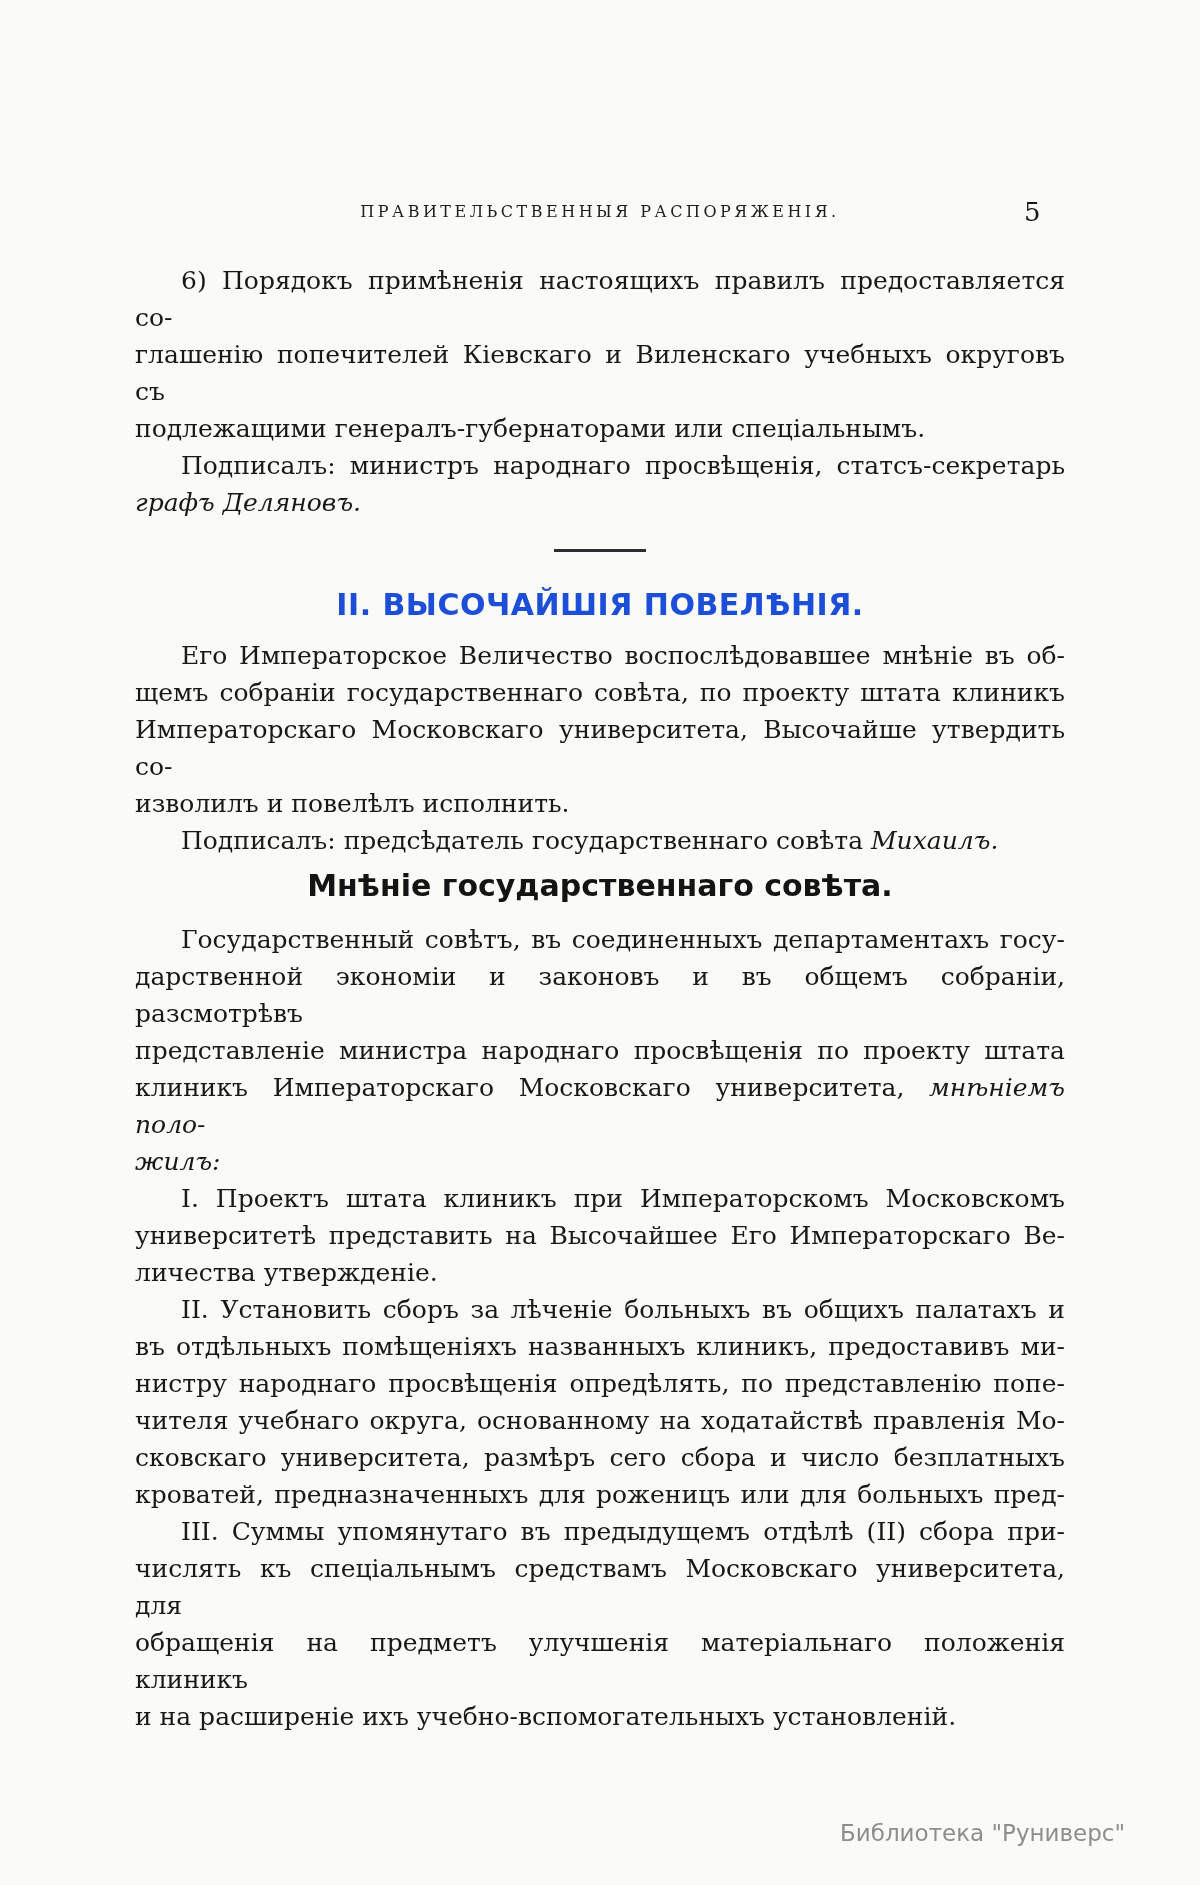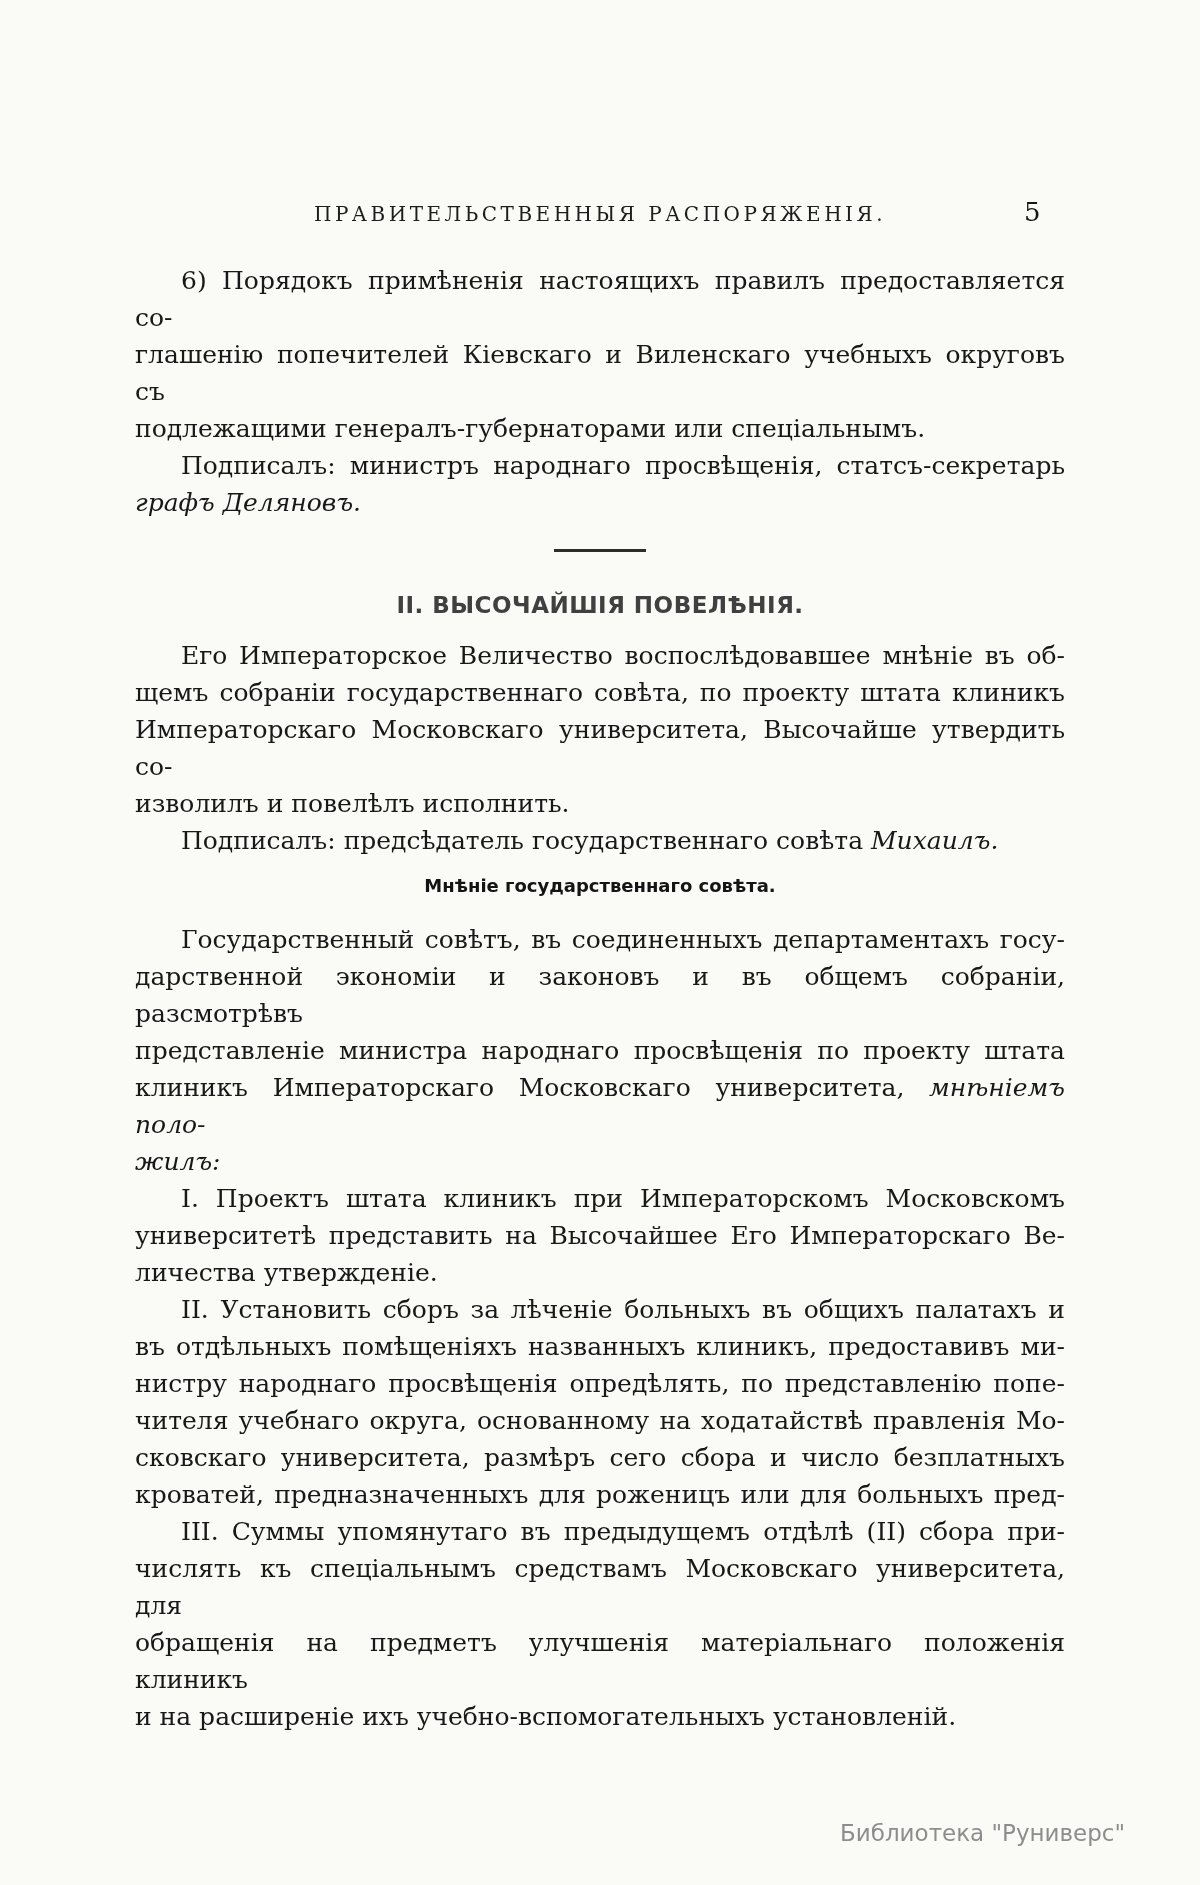--- a/index.html
+++ b/index.html
@@ -4,21 +4,21 @@
 <style>
   html,body{margin:0;padding:0;}
   body{
     width:1200px;height:1885px;position:relative;
     background:#fafaf6;color:#1b1b1b;
     font-family:"DejaVu Serif", serif;
     overflow:hidden;
   }
   .running-header{
     position:absolute;top:202px;left:135px;width:930px;
-    text-align:center;font-size:20px;letter-spacing:3.5px;
+    text-align:center;font-size:16px;letter-spacing:3.5px;
     color:#1d1d1d;white-space:nowrap;
   }
   .page-number{
     position:absolute;top:197px;left:1024px;
     font-size:26px;color:#161616;
   }
   .doc-column{
     position:absolute;left:135px;top:262px;width:930px;
     font-size:25px;line-height:37px;color:#181818;
   }
@@ -26,28 +26,28 @@
   .line{text-align:justify;text-align-last:left;}
   .line.j{text-align-last:justify;}
   .line.indent{text-indent:46px;}
   .it{font-style:italic;}
   [data-name="section-divider"]{
     margin:28px auto 0 auto;width:92px;height:3px;background:#2d2d2d;
   }
   [data-name="section-heading"]{
     margin-top:33px;line-height:40px;text-align:center;
     font-family:"DejaVu Sans", sans-serif;font-weight:bold;
-    font-size:23px;letter-spacing:0.5px;color:#404040;
+    font-size:30px;letter-spacing:0.5px;color:#1d4ed8;
   }
   [data-name="para-decree-title"]{margin-top:41px;}
   [data-name="para-imperial-will"]{margin-top:12px;}
   [data-name="opinion-subheading"]{
     margin-top:12px;margin-bottom:20px;line-height:30px;text-align:center;
     font-family:"DejaVu Sans", sans-serif;font-weight:bold;
-    font-size:18px;color:#141414;
+    font-size:30px;color:#141414;
   }
   .watermark{
     position:absolute;left:840px;top:1820px;
     font-family:"DejaVu Sans", sans-serif;font-size:23px;color:#8d8d8d;
     white-space:nowrap;
   }
 </style>
 </head>
 <body data-name="scanned-page">
 

